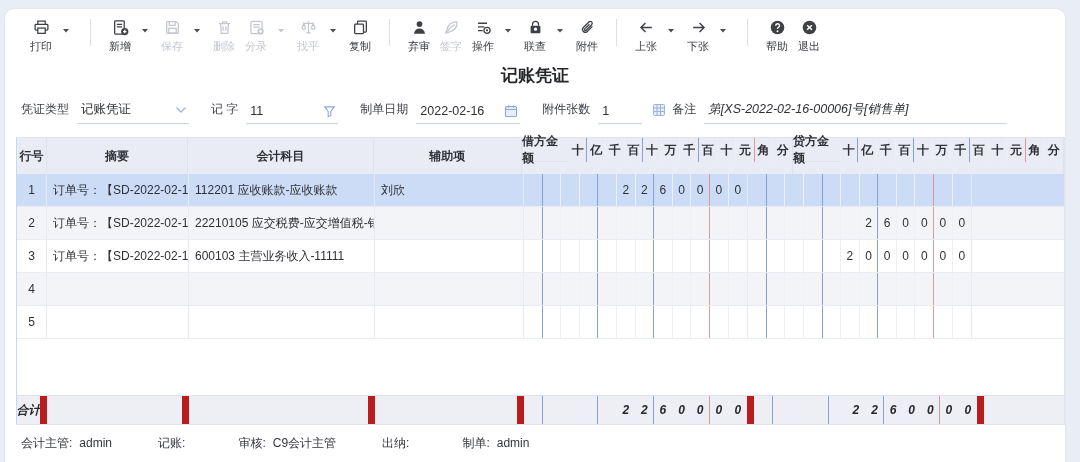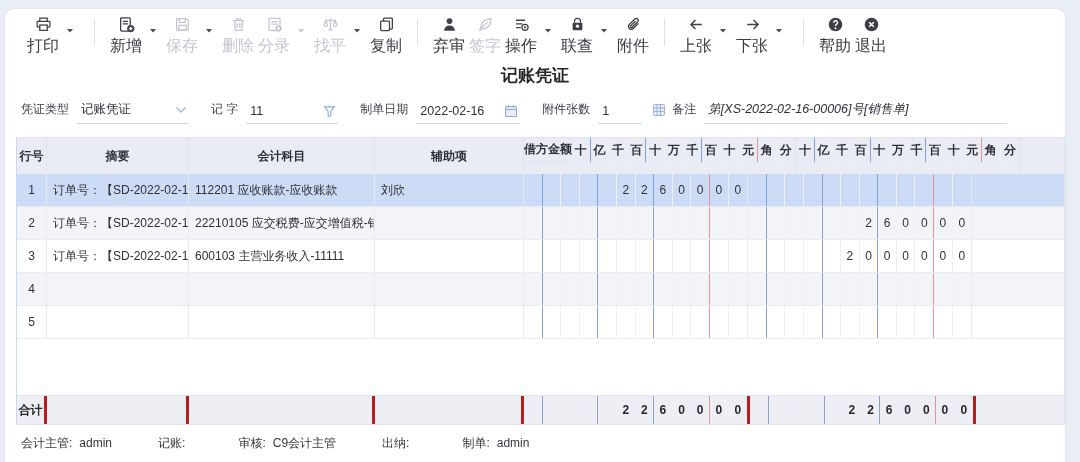--- a/index.html
+++ b/index.html
@@ -9,21 +9,21 @@
   .window { position:absolute; left:4px; top:8px; width:1062px; height:454px;
     background:#fff; border:1px solid #e2e6ee; border-bottom:none;
     border-radius:10px 10px 0 0; overflow:hidden; }
 
   
   .toolbar { display:flex; align-items:center; padding:9px 16px 2px 20px; height:48px; }
   .tb-item { display:flex; flex-direction:column; align-items:center; min-width:28px;
     cursor:pointer; color:#3e4046; margin:0 2px; }
   .tb-item .tb-ic { height:17px; display:flex; align-items:center; }
   .tb-item .tb-ic svg { display:block; }
-  .tb-lb { font-size:16px; margin-top:3px; color:#3a3c42; white-space:nowrap; }
+  .tb-lb { font-size:11px; margin-top:3px; color:#3a3c42; white-space:nowrap; }
   .tb-item.disabled { color:#c4c7cf; }
   .tb-item.disabled .tb-lb { color:#c4c7cf;font-family:Liberation Serif, serif; }
   .tb-caret { color:#4a4c52; margin:0 7px 12px 5px; align-self:center; display:flex; }
   .tb-caret.dim { color:#c4c7cf; }
   .tb-div { width:1px; height:27px; background:#dcdfe6; margin:0 13px 8px 13px; align-self:center; }
 
   
   .title { text-align:center; font-size:17px; font-weight:bold; color:#26272b; margin-top:7px; }
   .formrow { display:flex; align-items:flex-end; margin:14px 58px 0 16px;
     font-size:12px; color:#3c3e45; }
@@ -56,21 +56,21 @@
   .trow { display:flex; height:33px; border-bottom:1px solid #e9ecf3; background:#fff; }
   .trow.alt { background:#f2f4f8; }
   .trow.sel { background:#cddcf6; }
   .td { display:flex; align-items:center; border-right:1px solid #e6eaf2;
     overflow:hidden; white-space:nowrap; padding:0 6px; }
   .td.c-no { justify-content:center; padding:0; }
   .dgroup { display:flex; border-right:1px solid #e6eaf2; }
   .tspacer { height:56px; background:#fff; }
   .ttotal { display:flex; height:29px; background:#edeff4; border-top:1px solid #e0e4ee;
     font-weight:bold; color:#26272c; }
-  .ttotal .td, .ttotal .dgroup { border-right:3px solid #b91c1c; }
+  .ttotal .td, .ttotal .dgroup { border-right:7px solid #b91c1c;font-style:italic; }
 
   
   .pfooter { display:flex; margin:10px 16px 0 16px; font-size:12px; color:#34363c; }
   .f-pair { margin-right:46px; white-space:nowrap; }
   .f-pair .val { margin-left:7px; }
 </style>
 </head>
 <body>
 
 <div class="window">
@@ -363,20 +363,21 @@
             <span class="dcell">万</span>
             <span class="dcell sep-b">千</span>
             <span class="dcell">百</span>
             <span class="dcell">十</span>
             <span class="dcell sep-r">元</span>
             <span class="dcell">角</span>
             <span class="dcell">分</span>
           </div>
       </div>
       <div class="amtgrp">
+        <div class="grp-label">贷方金额</div>
         <div class="grp-digits" id="dh-credit">
             <span class="dcell sep-b">十</span>
             <span class="dcell">亿</span>
             <span class="dcell">千</span>
             <span class="dcell sep-b">百</span>
             <span class="dcell">十</span>
             <span class="dcell">万</span>
             <span class="dcell sep-b">千</span>
             <span class="dcell">百</span>
             <span class="dcell">十</span>

